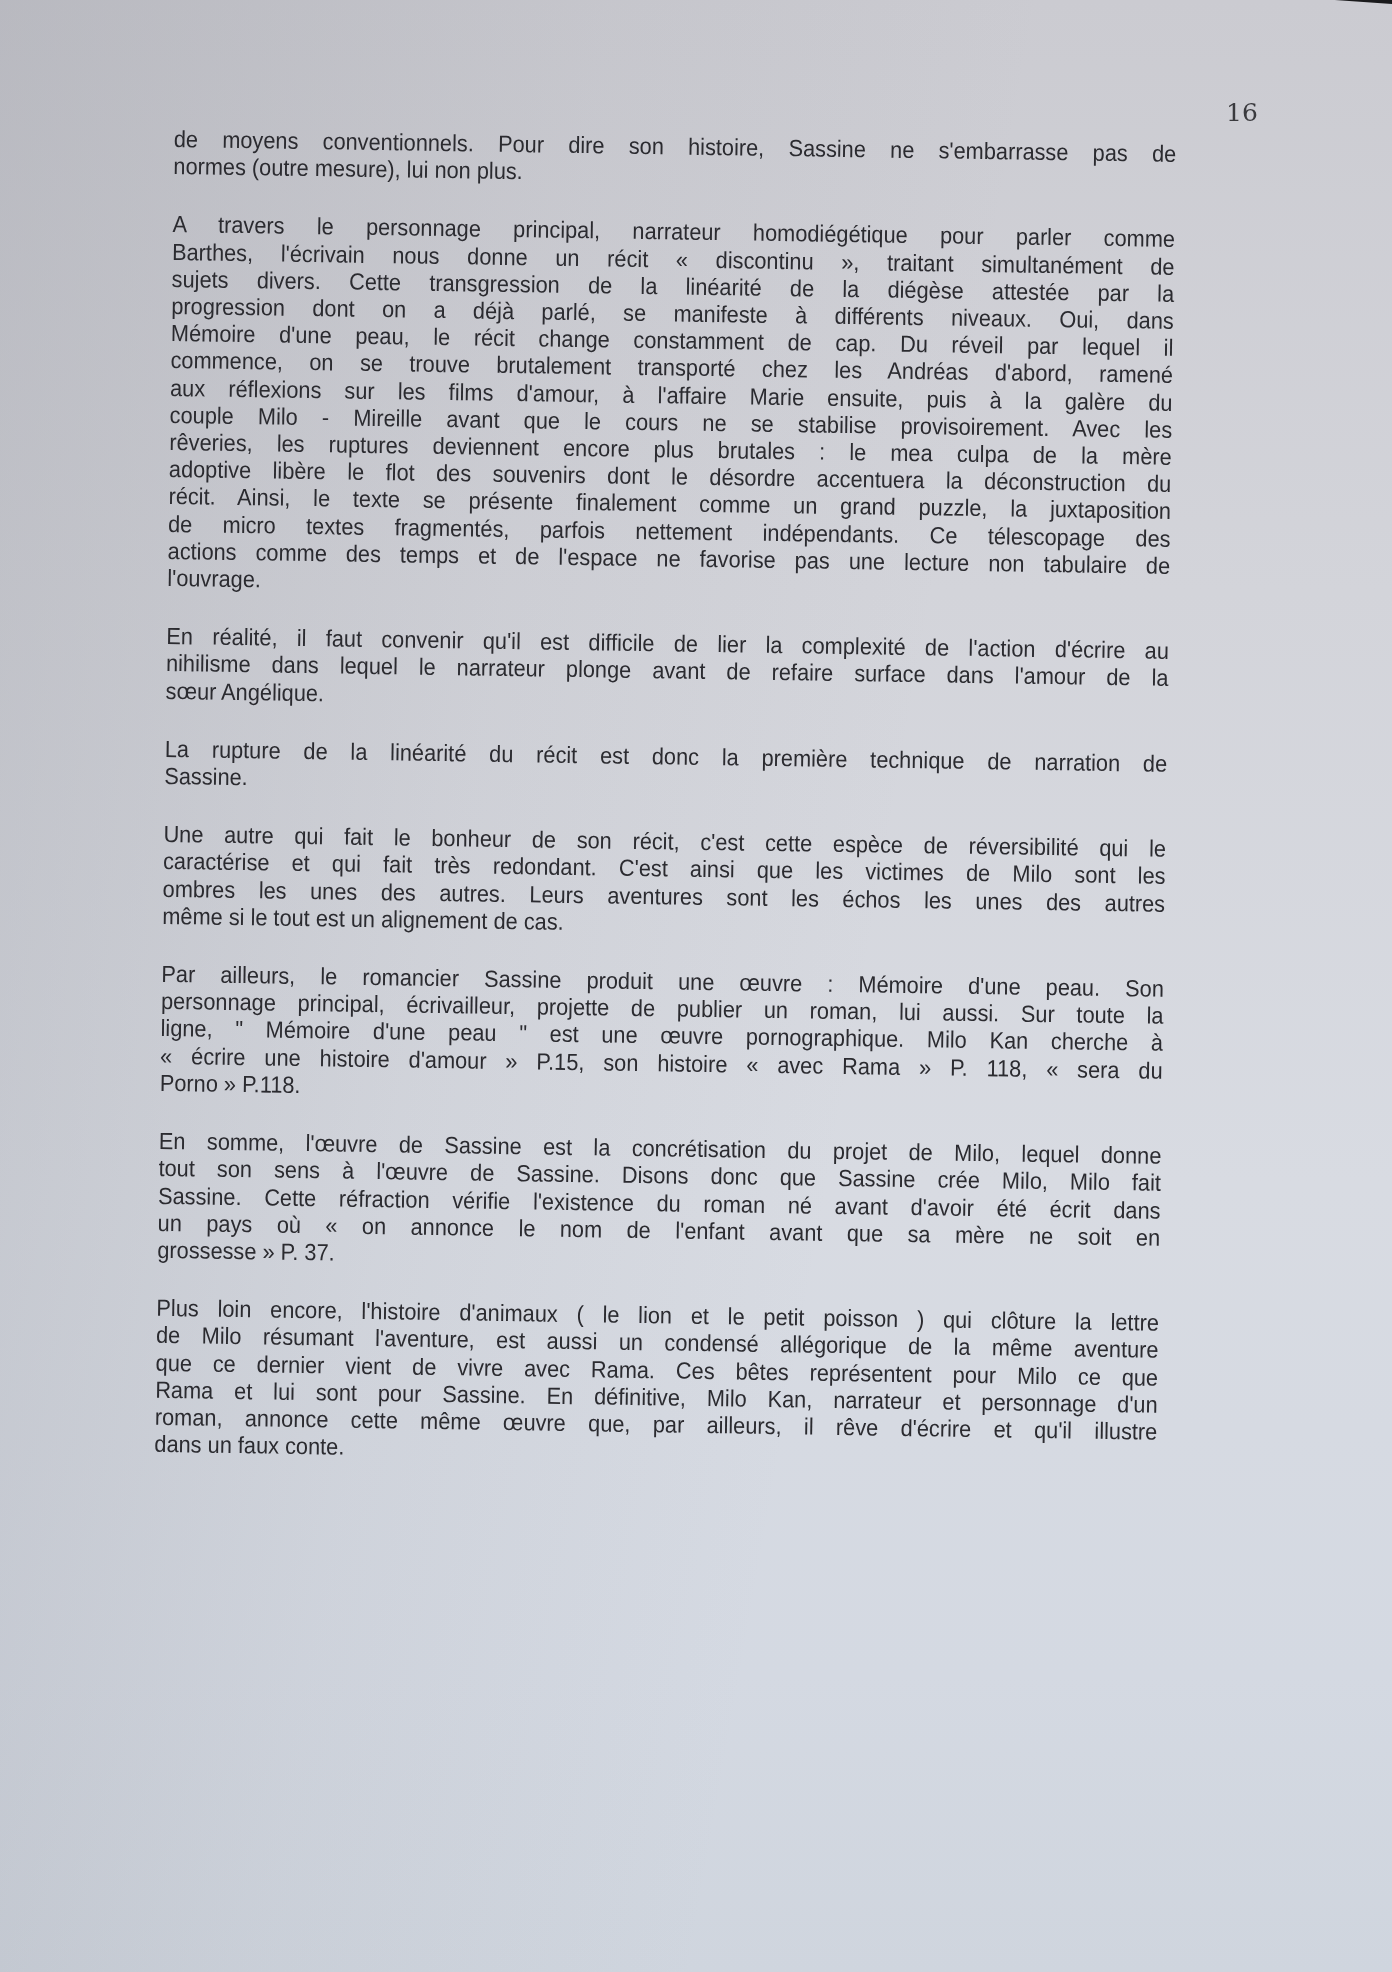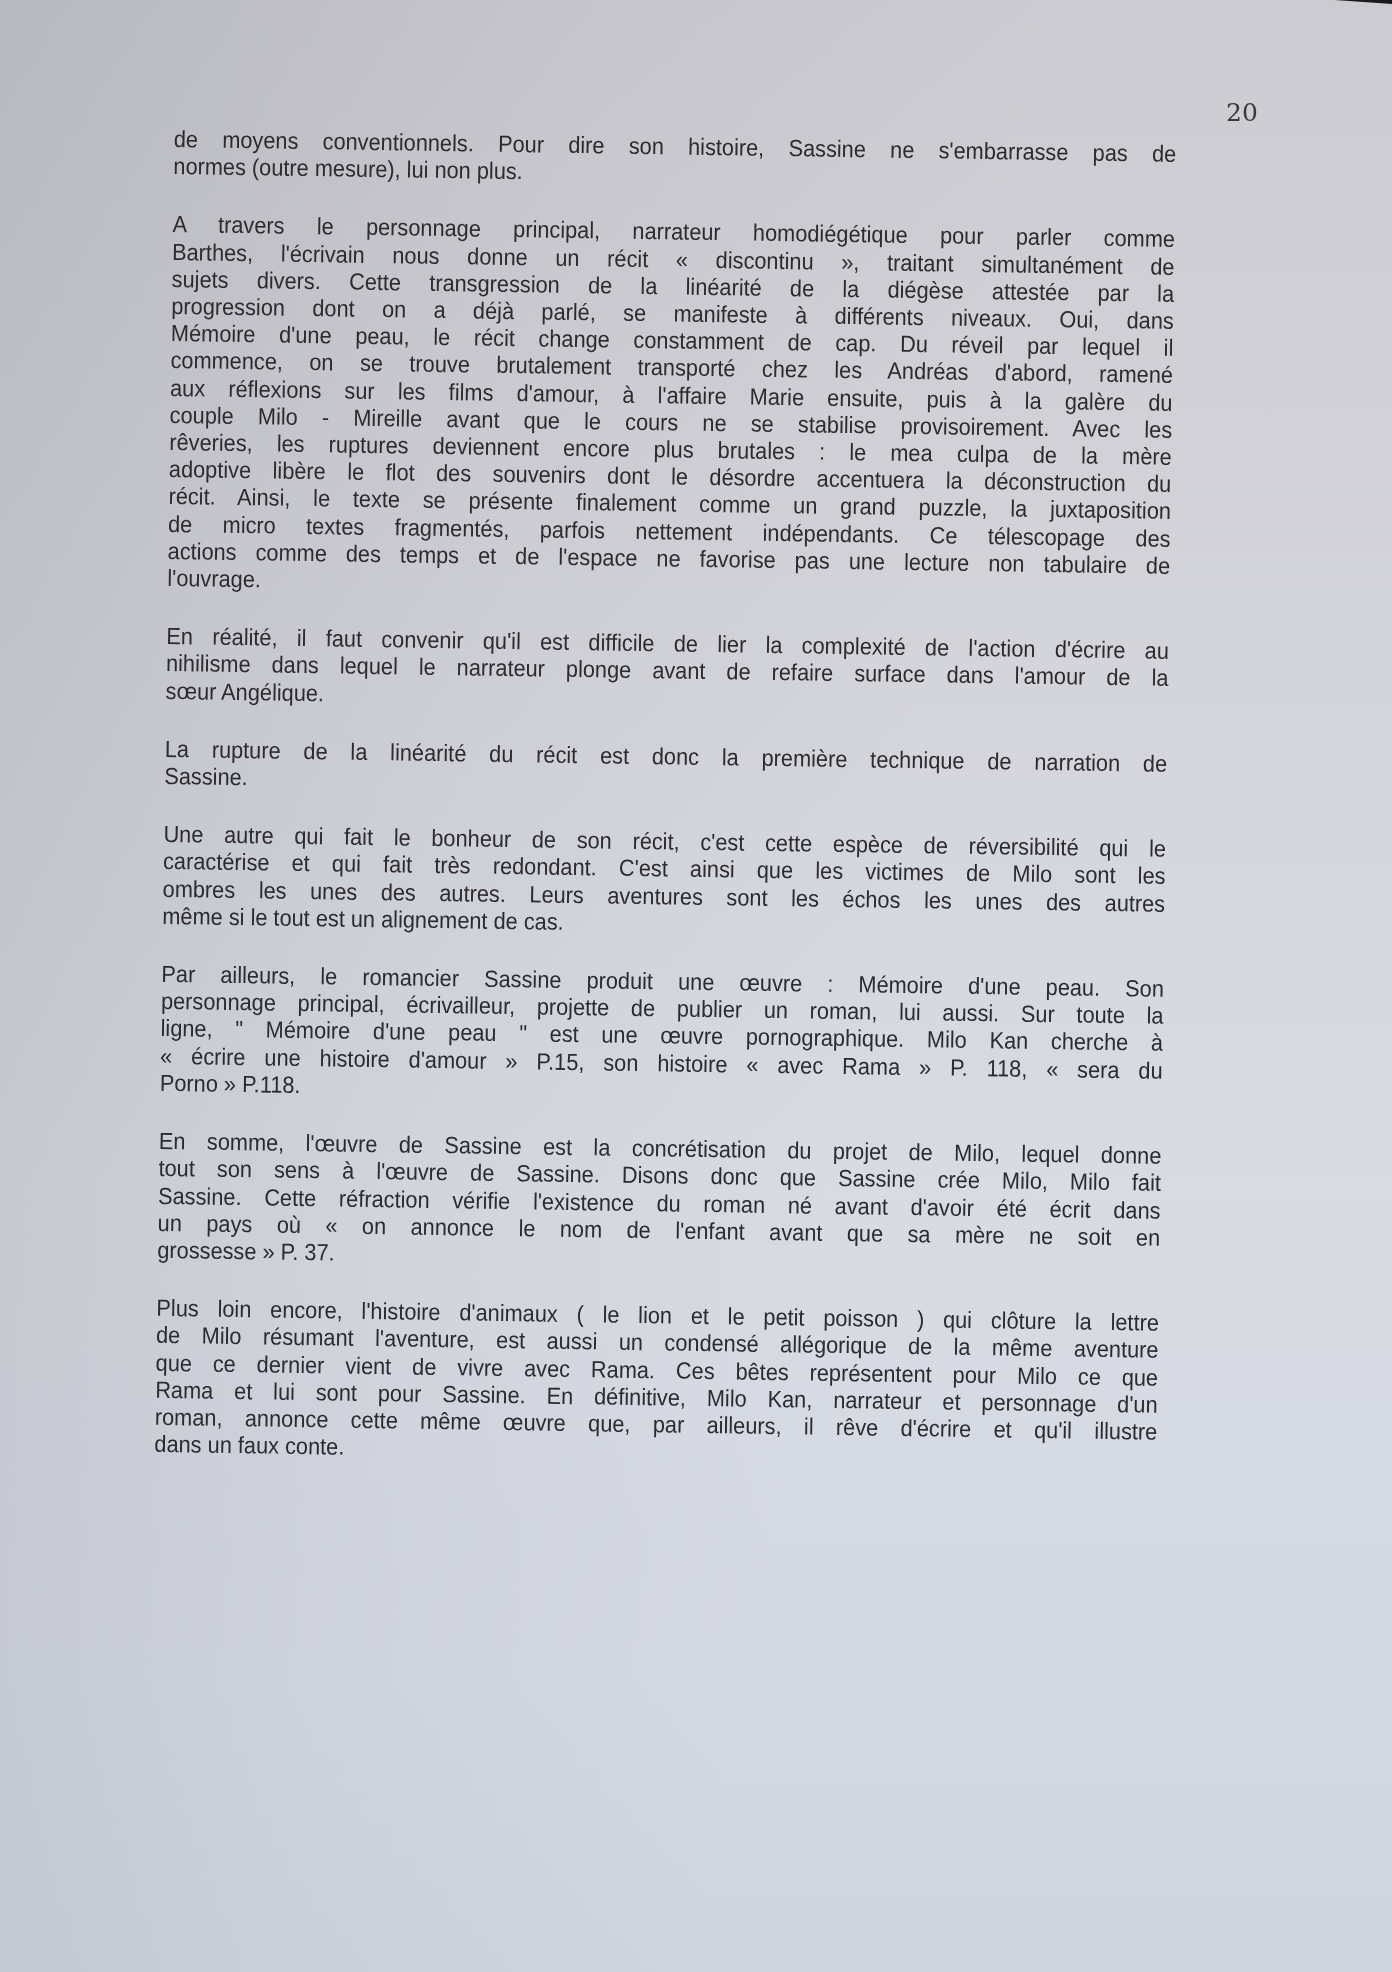--- a/index.html
+++ b/index.html
@@ -60,21 +60,21 @@
     }
     .line.last {
       text-align-last: left;
     }
   </style>
 </head>
 <body>
 
 <div class="page-edge"></div>
 
-<div class="page-number">20</div>
+<div class="page-number">16</div>
 
 <div class="doc-body">
 
   <div class="para">
     <span class="line">de moyens conventionnels. Pour dire son histoire, Sassine ne s'embarrasse pas de</span>
     <span class="line last">normes (outre mesure), lui non plus.</span>
   </div>
 
   <div class="para">
     <span class="line">A travers le personnage principal, narrateur homodiégétique pour parler comme</span>

